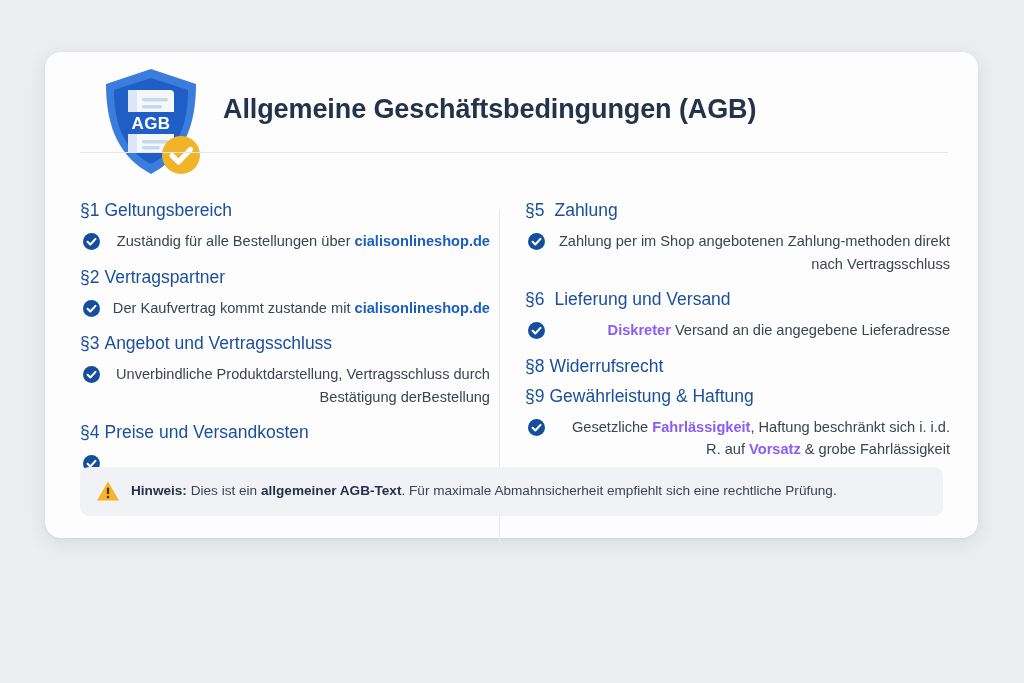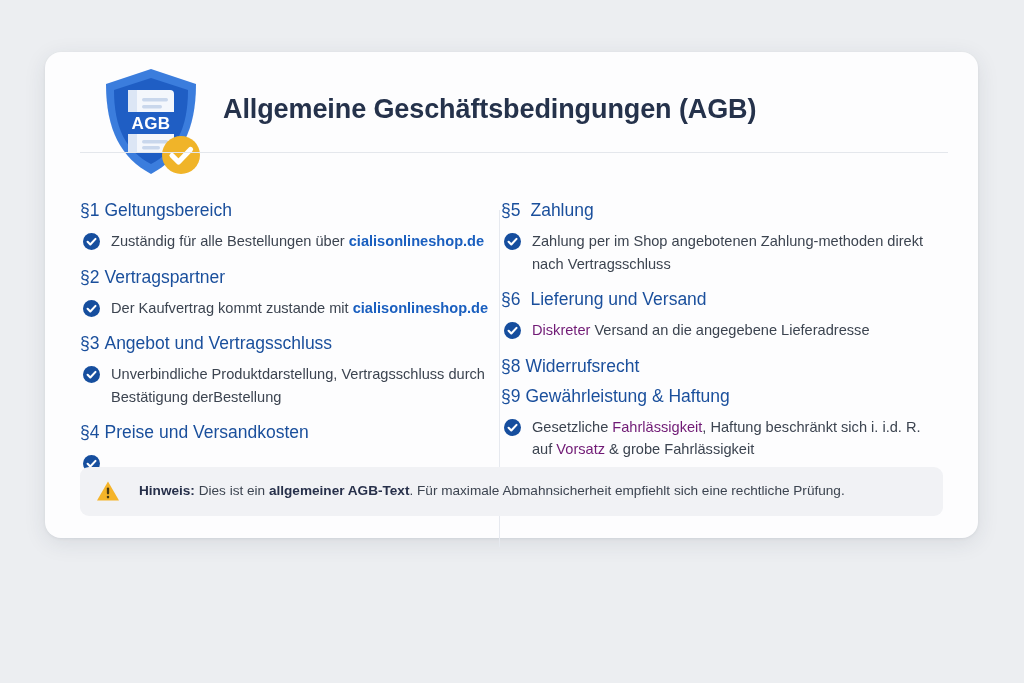--- a/index.html
+++ b/index.html
@@ -54,21 +54,21 @@
   .columns {
     position: absolute;
     left: 0; top: 148px;
     width: 933px;
   }
   .col {
     position: absolute;
     top: 0;
   }
   .col-left  { left: 35px;  width: 410px; }
-  .col-right { left: 456px; width: 425px; }
+  .col-right { left: 480px; width: 425px; }
 
   .col-divider {
     position: absolute;
     left: 454px; top: 10px;
     width: 1px; height: 337px;
     background: #e6e9ef;
   }
 
   .sec { margin-bottom: 6px; }
 
@@ -82,51 +82,52 @@
   .sec-head .num { margin-right: 5px; }
   .sec-head.wide-gap .num { margin-right: 10px; }
 
   .item {
     position: relative;
     padding-left: 31px;
     margin-bottom: 18px;
     font-size: 14.6px;
     line-height: 22.5px;
     color: #3c4450;
+    text-align: right;
   }
   .item:last-child { margin-bottom: 0; }
 
   .tick {
     position: absolute;
     left: 3px; top: 3px;
     width: 17px; height: 17px;
   }
   .tick svg { display: block; width: 17px; height: 17px; }
 
-  .item b { font-weight: normal; color: #701a75; }
+  .item b { font-weight: bold; color: #8b5cf6; }
   .item .link {
     display: inline-block;
     font-weight: bold;
     color: #1a5fbf;
   }
 
   .sec.tight .item { margin-bottom: 14px; }
 
   
   .note {
     position: absolute;
     left: 35px; bottom: 22px;
     width: 863px;
     box-sizing: border-box;
     background: #f1f2f5;
     border-radius: 9px;
     padding: 12px 16px 13px 16px;
     display: flex;
     align-items: center;
-    gap: 19px;
+    gap: 11px;
   }
   .note-icon { flex: 0 0 auto; width: 24px; height: 24px; }
   .note-icon svg { display:block; width: 24px; height: 24px; }
   .note-text {
     font-size: 13.6px;
     line-height: 18px;
     color: #3c4450;
     white-space: nowrap;
   }
   .note-text b { font-weight: bold; color: #27304a; }

